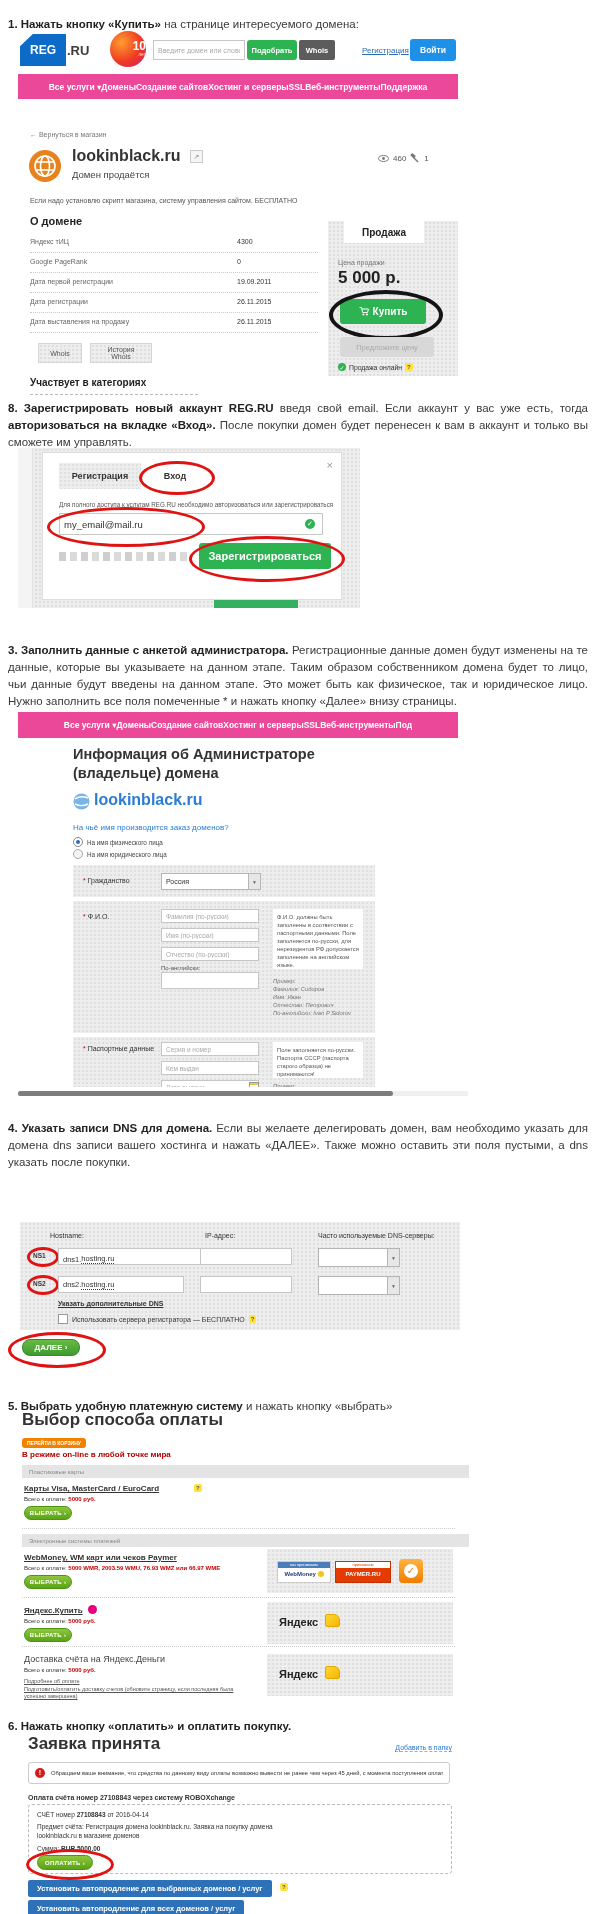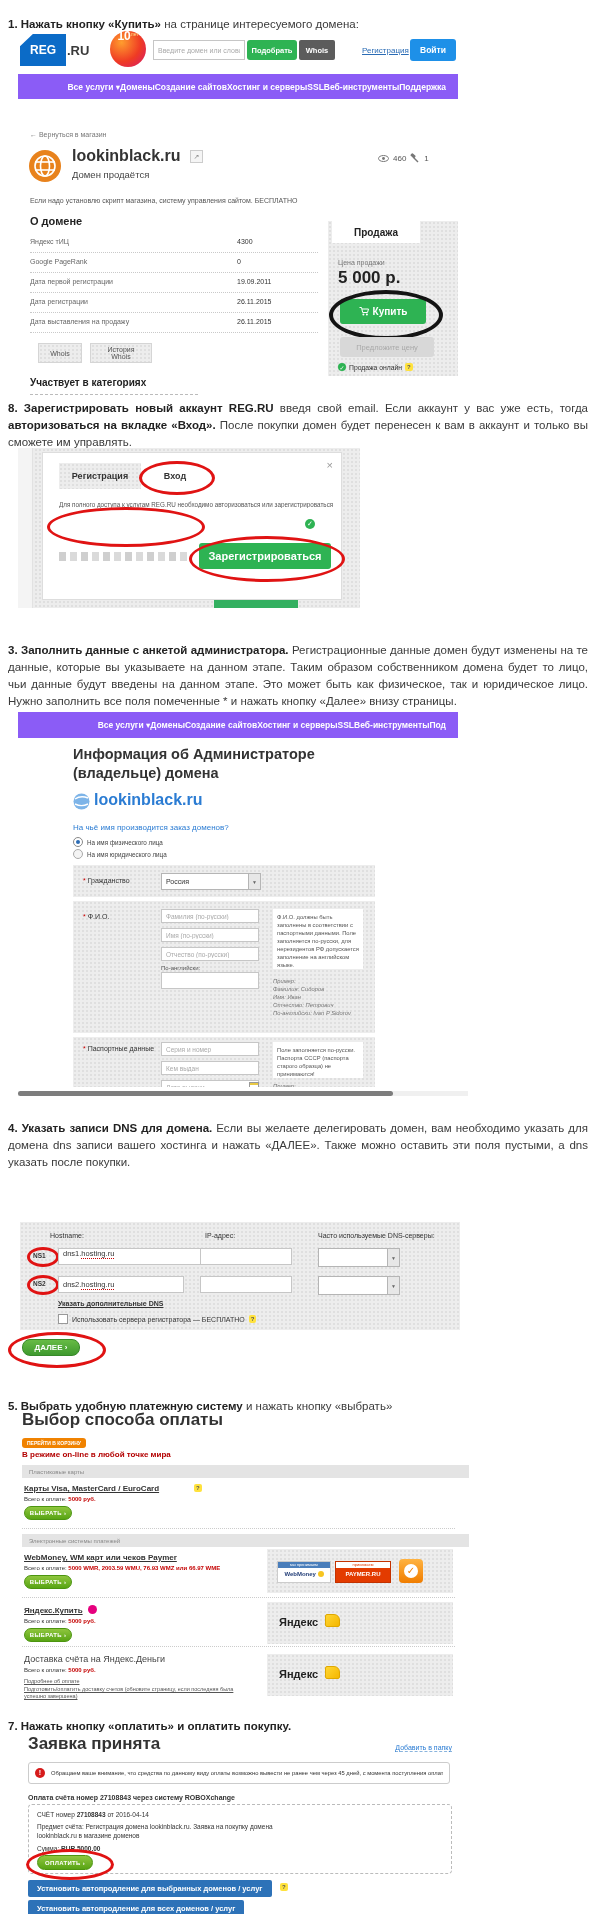--- a/index.html
+++ b/index.html
@@ -13,21 +13,21 @@
   .ell-blk{position:absolute;border:4px solid #141414;border-radius:50%;pointer-events:none;}
   .gbtn{background:#2eb353;color:#fff;font-weight:bold;border:none;border-radius:3px;display:flex;align-items:center;justify-content:center;gap:4px;}
   .pill{background:linear-gradient(#8fc63e,#58a414);color:#fff;font-weight:bold;border-radius:9px;border:1px solid #4c950f;
         display:inline-flex;align-items:center;justify-content:center;font-size:6px;letter-spacing:.3px;}
   .qb{display:inline-block;background:#ffe23d;color:#555;font-size:6px;font-weight:bold;padding:0 2px;border-radius:2px;line-height:8px;vertical-align:middle;}
   .chk{display:inline-flex;width:10px;height:10px;border-radius:50%;background:#2eb353;color:#fff;font-size:7px;align-items:center;justify-content:center;}
   .inpt{background:#fff;border:1px solid #c6c6c6;font-size:6.5px;color:#333;padding:0 4px;box-sizing:border-box;}
   .inpt::placeholder{color:#aaa;}
   .sel{background:#fff;border:1px solid #b5b5b5;display:flex;align-items:center;justify-content:flex-end;}
   .sel .sb{width:11px;height:100%;background:#e7e7e7;border-left:1px solid #b5b5b5;color:#666;font-size:5px;display:flex;align-items:center;justify-content:center;}
-  .navbar{background:#8b5cf6;display:flex;align-items:center;justify-content:flex-end;padding:8px 12px;box-sizing:border-box;white-space:nowrap;overflow:hidden;}
+  .navbar{background:#ec4899;display:flex;align-items:center;justify-content:center;padding:8px 12px;box-sizing:border-box;white-space:nowrap;overflow:hidden;}
   .navbar span{color:#fff;font-weight:bold;font-size:8.5px;}
   .tinylink{color:#333;text-decoration:underline;cursor:pointer;}
   .redtxt{color:#c40000;}
   .bluebtn{background:#2d72b8;color:#fff;font-weight:bold;font-size:7.5px;border:none;border-radius:2px;padding:4px 9px;}
   .hb{background:#fff;color:#555;font-size:5.8px;line-height:8px;padding:4px;box-sizing:border-box;}
   .exm{font-size:5.8px;line-height:8px;color:#777;font-style:italic;}
   .banner{background:#e4e4e4;color:#888;font-size:6px;display:flex;align-items:center;padding:0 7px;}
   .paylink{font-size:8px;color:#333;text-decoration:underline;font-weight:bold;}
   .total{font-size:6px;color:#333;margin-top:2px;}
   .logobox{position:absolute;left:245px;top:2px;width:186px;height:44px;}
@@ -38,21 +38,21 @@
 
 <p class="step" style="top:4px"><b>1. Нажать кнопку «Купить»</b><span> на странице интересуемого домена:</span></p>
 
 <div class="abs" style="top:28px;left:18px;width:440px;height:332px">
 
   <div class="abs" style="top:0;left:0;width:440px;height:46px">
     <div class="abs" style="top:6px;left:2px;width:46px;height:32px;background:#0b6bc7;clip-path:polygon(0 38%,28% 0,100% 0,100% 100%,0 100%);display:flex;align-items:center;justify-content:center">
       <span style="color:#fff;font-weight:bold;font-size:12px">REG</span>
     </div>
     <span class="abs" style="top:15px;left:49px;font-weight:bold;font-size:13px;color:#3a3a3a">.RU</span>
-    <div class="abs" style="top:3px;left:92px;width:36px;height:36px;border-radius:50%;background:radial-gradient(circle at 32% 32%,#ff9d2e,#ef3b24 55%,#d3186e);display:flex;flex-direction:row;align-items:flex-start;justify-content:center;box-shadow:8px -4px 0 -14px #f7c520,-6px 8px 0 -14px #31b5e0">
+    <div class="abs" style="top:3px;left:92px;width:36px;height:36px;border-radius:50%;background:radial-gradient(circle at 32% 32%,#ff9d2e,#ef3b24 55%,#d3186e);display:flex;flex-direction:column;align-items:flex-end;justify-content:center;box-shadow:8px -4px 0 -14px #f7c520,-6px 8px 0 -14px #31b5e0">
       <span style="color:#fff;font-weight:bold;font-size:12px;line-height:10px">10</span>
       <span style="color:#ffe48a;font-size:5px">лет</span>
     </div>
     <input class="abs inpt" style="top: 12px; left: 135px; width: 92px; height: 20px; font-size: 7px;" placeholder="Введите домен или слово">
     <button class="abs gbtn" style="top:12px;left:229px;width:50px;height:20px;font-size:7.5px">Подобрать</button>
     <button class="abs" style="top:12px;left:281px;width:36px;height:20px;background:#5c5c5c;color:#fff;font-weight:bold;font-size:7.5px;border:none;border-radius:2px">Whois</button>
     <span class="abs" style="top:18px;left:344px;font-size:8px;color:#2b6cb5;text-decoration:underline">Регистрация</span>
     <button class="abs" style="top:11px;left:392px;width:46px;height:22px;background:#1e90e8;color:#fff;font-weight:bold;font-size:8.5px;border:none;border-radius:3px">Войти</button>
   </div>
 
@@ -115,21 +115,21 @@
       <div style="position:relative;height:19px;border-bottom:1px dotted #c9c9c9">
           <span class="abs" style="top:5px;font-size:7px;color:#666">Дата выставления на продажу</span>
           <span class="abs" style="top:5px;left:207px;font-size:7px;color:#333">26.11.2015</span>
         </div>
     </div>
     <button class="abs dot" style="top:220px;left:20px;width:44px;height:20px;border:1px solid #d5d5d5;font-size:7px;color:#555">Whois</button>
     <button class="abs dot" style="top:220px;left:72px;width:62px;height:20px;border:1px solid #d5d5d5;font-size:7px;color:#555">История Whois</button>
     <div class="abs" style="top:254px;left:12px;width:168px;border-bottom:1px dashed #bbb;padding-bottom:6px;font-weight:bold;font-size:10px;color:#222">Участвует в категориях</div>
 
     <div class="abs dot" style="top:98px;left:310px;width:130px;height:155px">
-      <div class="abs" style="top:0;left:4px;width:88px;height:22px;background:#fff;display:flex;align-items:center;justify-content:center;font-weight:bold;font-size:10px;color:#222">Продажа</div>
+      <div class="abs" style="top:0;left:16px;width:80px;height:22px;background:#fff;display:flex;align-items:center;justify-content:center;font-weight:bold;font-size:10px;color:#222">Продажа</div>
       <span class="abs" style="top:38px;left:10px;font-size:7px;color:#777">Цена продажи</span>
       <span class="abs" style="top:47px;left:10px;font-weight:bold;font-size:17px;color:#222">5 000 р.</span>
       <button class="abs gbtn" style="top:78px;left:12px;width:86px;height:25px;font-size:10px">
         <svg width="10" height="9" viewBox="0 0 10 9">
             <path d="M0.5 0.5h2l1.2 5h4.8l1-3.5H3" fill="none" stroke="#fff" stroke-width="1"></path>
             <circle cx="4.4" cy="7.5" r="1" fill="#fff"></circle>
             <circle cx="7.9" cy="7.5" r="1" fill="#fff"></circle>
           </svg>
         <span>Купить</span>
       </button>
@@ -148,20 +148,21 @@
 
 <div class="abs dot" style="top:448px;left:18px;width:342px;height:160px">
   <div class="abs" style="top:0;left:0;width:14px;height:160px;background:#f4f4f4;border-right:1px solid #e2e2e2"></div>
   <div class="abs" style="top:152px;left:196px;width:84px;height:8px;background:#33b060"></div>
   <div class="abs" style="top:4px;left:24px;width:300px;height:148px;background:#fff;border:1px solid #ddd;box-sizing:border-box">
     <div class="abs dot" style="top:10px;left:16px;width:82px;height:26px;display:flex;align-items:center;justify-content:center;font-weight:bold;font-size:9px;color:#333">Регистрация</div>
     <div class="abs" style="top:10px;left:104px;width:56px;height:26px;display:flex;align-items:center;justify-content:center;font-weight:bold;font-size:9px;color:#333">Вход</div>
     <div class="ell" style="top:8px;left:96px;width:70px;height:28px"></div>
     <span class="abs" style="top:6px;right:8px;color:#999;font-size:11px">×</span>
     <span class="abs" style="top:48px;left:16px;width:276px;font-size:6.3px;color:#555;white-space:nowrap;overflow:hidden">Для полного доступа к услугам REG.RU необходимо авторизоваться или зарегистрироваться</span>
+    <input class="abs inpt" style="top: 60px; left: 16px; width: 264px; height: 22px; font-size: 9.5px;" value="my_email@mail.ru">
     <span class="chk abs" style="top:66px;left:262px">✓</span>
     <div class="ell" style="top:54px;left:4px;width:152px;height:34px"></div>
     <div class="abs" style="top:99px;left:16px;display:flex;gap:4px">
       <span style="width:7px;height:9px;background:#cfcfcf;display:inline-block"></span>
         <span style="width:7px;height:9px;background:#dadada;display:inline-block"></span>
         <span style="width:7px;height:9px;background:#cfcfcf;display:inline-block"></span>
         <span style="width:7px;height:9px;background:#dadada;display:inline-block"></span>
         <span style="width:7px;height:9px;background:#cfcfcf;display:inline-block"></span>
         <span style="width:7px;height:9px;background:#dadada;display:inline-block"></span>
         <span style="width:7px;height:9px;background:#cfcfcf;display:inline-block"></span>
@@ -249,21 +250,21 @@
 <p class="step" style="top:1108px"><b>4. Указать записи DNS для домена.</b><span> Если вы желаете делегировать домен, вам необходимо указать для домена dns записи вашего хостинга и нажать «ДАЛЕЕ». Также можно оставить эти поля пустыми, а dns указать после покупки.</span></p>
 
 <div class="abs" style="top:1222px;left:8px;width:452px;height:142px">
   <div class="abs dot" style="top:0;left:12px;width:440px;height:108px">
     <span class="abs" style="top:10px;left:30px;font-size:7px;color:#333">Hostname:</span>
     <span class="abs" style="top:10px;left:185px;font-size:7px;color:#333">IP-адрес:</span>
     <span class="abs" style="top:10px;left:298px;font-size:7px;color:#333">Часто используемые DNS-серверы:</span>
 
     <span class="abs" style="top:30px;left:13px;font-size:6.5px;font-weight:bold;color:#333">NS1</span>
     <div class="ell" style="top:25px;left:7px;width:26px;height:14px"></div>
-    <div class="inpt abs" style="top:26px;left:38px;width:144px;height:17px;display:flex;align-items:flex-start">
+    <div class="inpt abs" style="top:26px;left:38px;width:144px;height:17px;display:flex;align-items:flex-end">
       <span style="font-size:7.5px">dns1.</span>
         <span style="font-size:7.5px;border-bottom:1px dotted #c00">hosting.ru</span>
     </div>
     <input class="inpt abs" style="top: 26px; left: 180px; width: 92px; height: 17px;">
     <div class="sel abs" style="top:26px;left:298px;width:80px;height:17px">
         <span style="flex:1"></span>
         <span class="sb">▼</span>
       </div>
 
     <span class="abs" style="top:58px;left:13px;font-size:6.5px;font-weight:bold;color:#333">NS2</span>
@@ -339,21 +340,21 @@
     <div class="total abs" style="top:15px;left:2px"><span>Всего к оплате:</span> <span class="redtxt" style="font-weight:bold">5000 руб.</span></div>
     <span class="abs tinylink" style="top:28px;left:2px;font-size:5.5px;color:#555">Подробнее об оплате</span>
     <span class="abs tinylink" style="top:36px;left:2px;width:230px;font-size:5.5px;color:#555;line-height:7px;display:block">Подготовить/оплатить доставку счетов (обновите страницу, если последняя была успешно завершена)</span>
     <div class="logobox dot" style="height:42px;top:4px">
       <span class="abs" style="top:14px;left:12px;font-weight:bold;font-size:11px;color:#222">Яндекс</span>
       <span class="abs" style="top:12px;left:58px;width:13px;height:11px;background:linear-gradient(135deg,#ffd633,#f5b700);border-radius:2px 6px 2px 2px;display:inline-block;border:1px solid #e0a800"></span>
     </div>
   </div>
 </div>
 
-<p class="step" style="top:1706px;width:520px"><b>7. Нажать кнопку «оплатить» и оплатить покупку.</b></p>
+<p class="step" style="top:1706px;width:520px"><b>6. Нажать кнопку «оплатить» и оплатить покупку.</b></p>
 
 <div class="abs" style="top:1732px;left:28px;width:424px;height:182px">
   <div class="abs" style="top:2px;left:0;font-weight:bold;font-size:17px;color:#333">Заявка принята</div>
   <span class="abs" style="top:12px;right:0;font-size:7px;color:#2b7cd3;border-bottom:1px dashed #8ab4dd">Добавить в папку</span>
   <div class="abs" style="top:30px;left:0;width:422px;height:22px;border:1px solid #ccc;border-radius:3px;display:flex;align-items:center;gap:6px;padding:0 6px;box-sizing:border-box">
     <span style="min-width:10px;width:10px;height:10px;background:#d61b1b;color:#fff;border-radius:50%;font-weight:bold;font-size:7px;text-align:center;line-height:10px">!</span>
     <span style="font-size:5.8px;color:#333;white-space:nowrap;overflow:hidden">Обращаем ваше внимание, что средства по данному виду оплаты возможно вывести не ранее чем через 45 дней, с момента поступления оплаты.</span>
   </div>
   <div class="abs" style="top:62px;left:0;font-weight:bold;font-size:7px;color:#333">Оплата счёта номер 27108843 через систему ROBOXchange</div>
   <div class="abs" style="top:72px;left:0;width:422px;height:68px;border:1px dashed #bbb;border-radius:4px">

